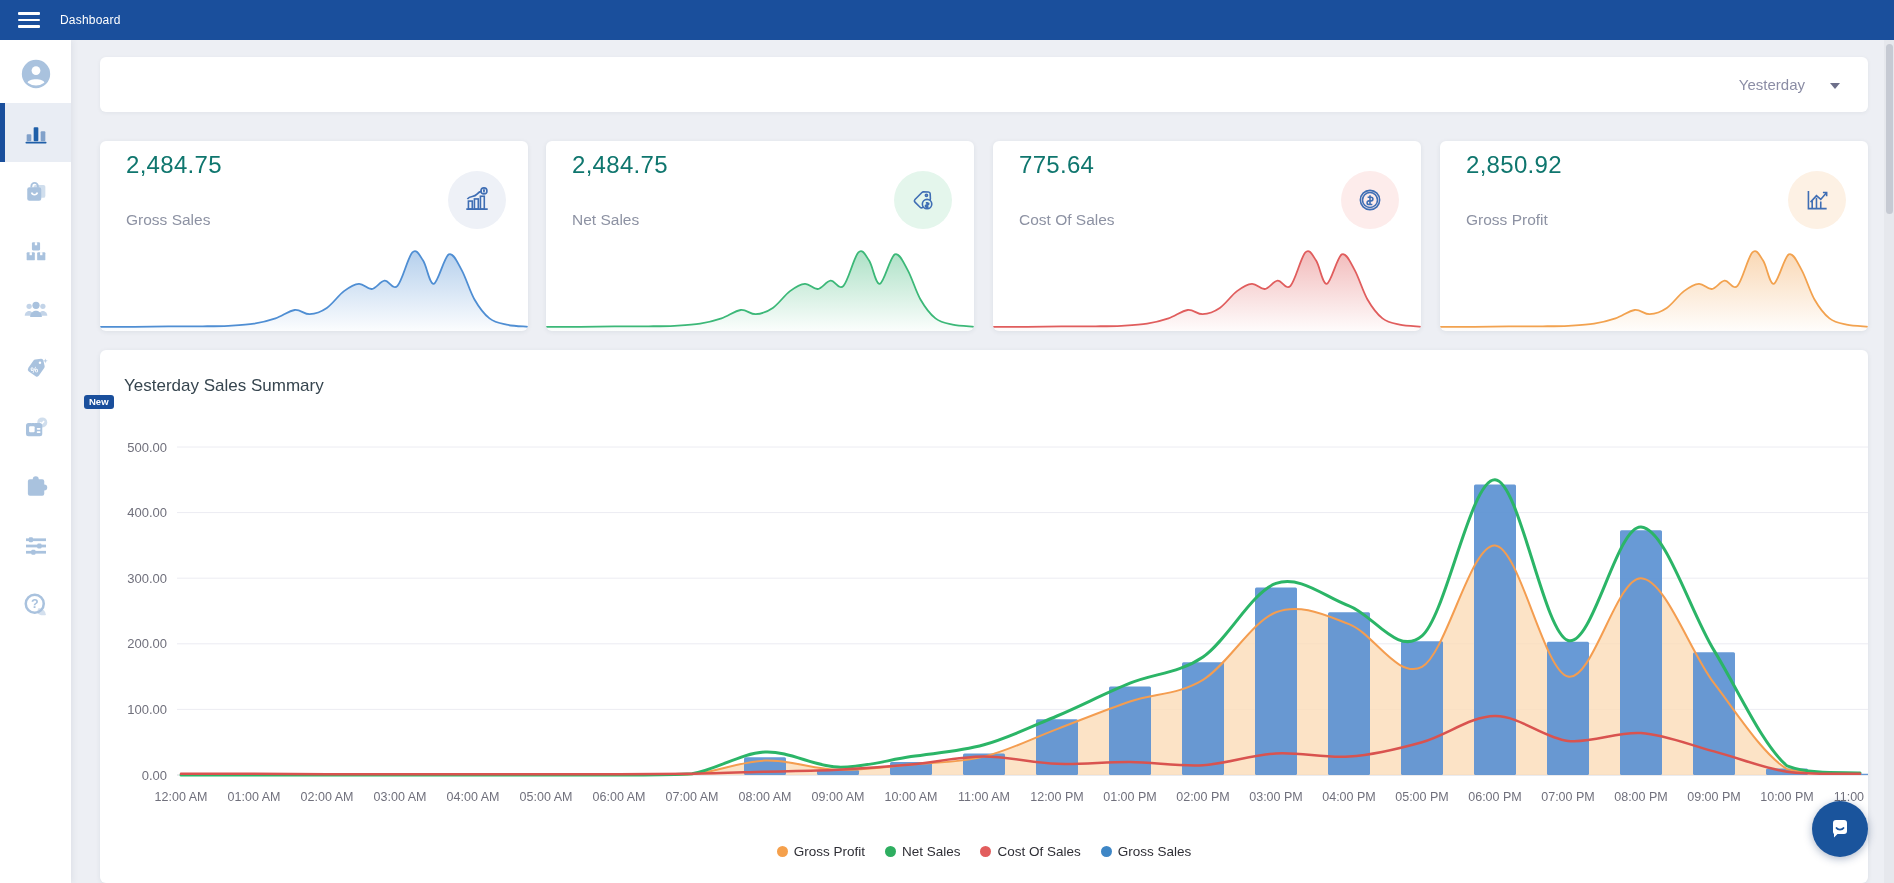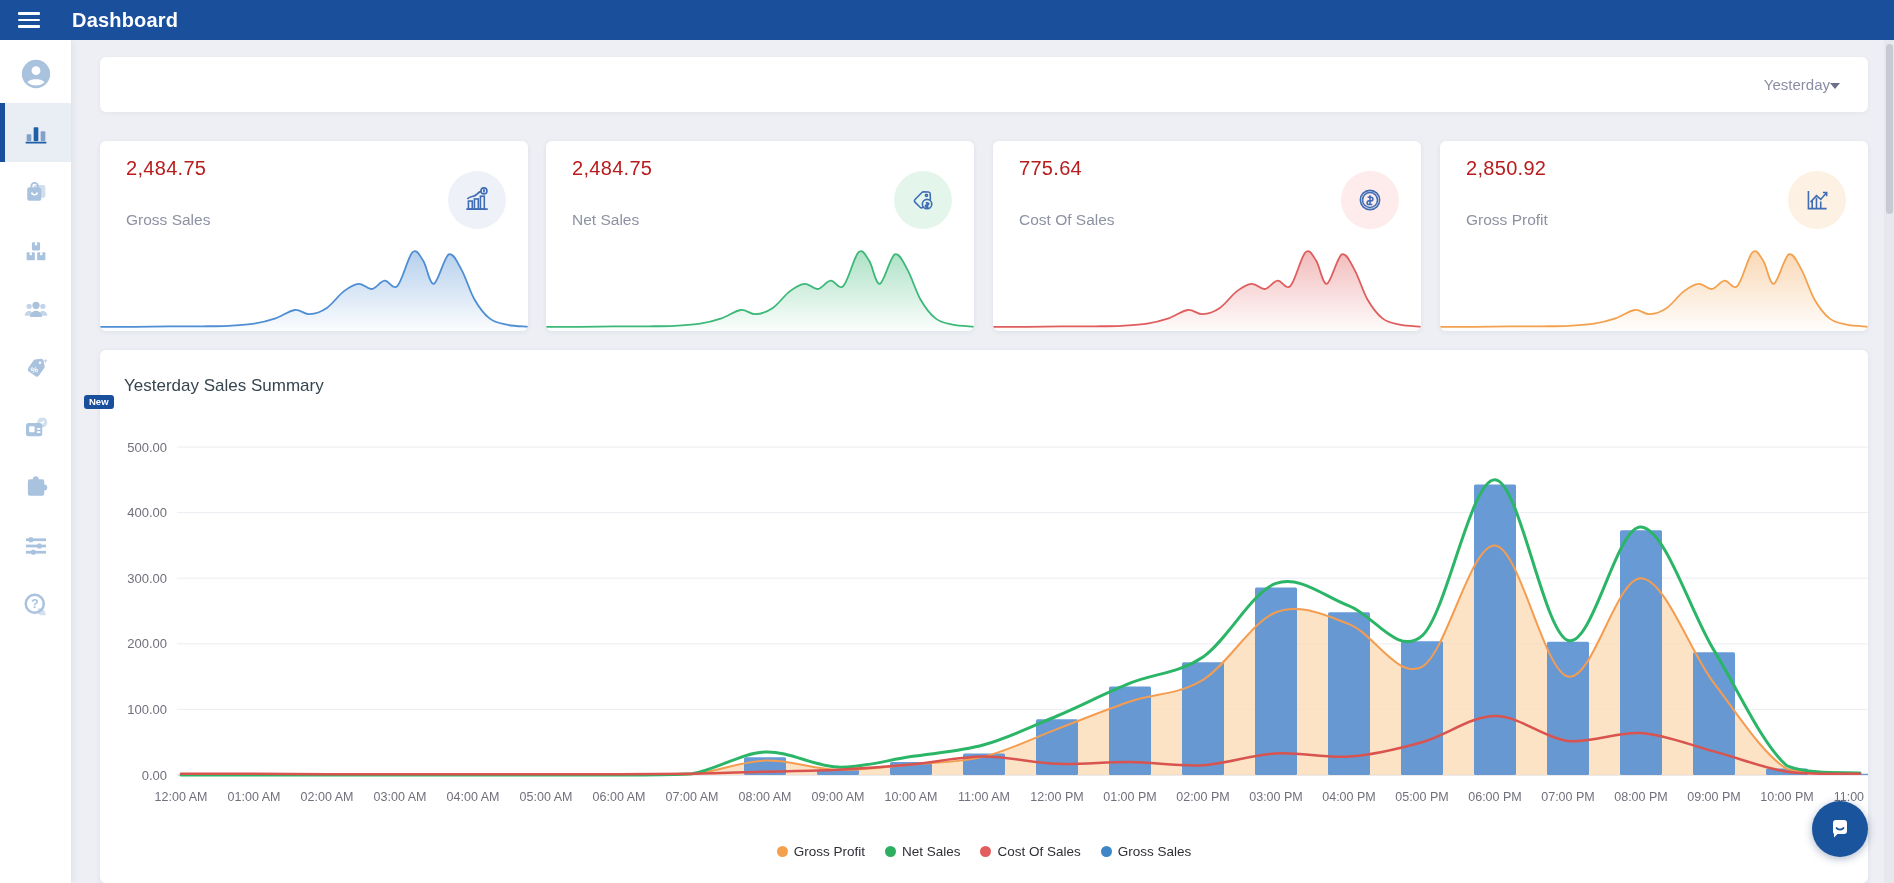--- a/index.html
+++ b/index.html
@@ -3,38 +3,38 @@
 <meta charset="utf-8">
 <style>
   * { margin:0; padding:0; box-sizing:border-box; }
   html,body { width:1894px; height:883px; overflow:hidden; }
   body { font-family:"Liberation Sans","DejaVu Sans",sans-serif; background:#edeff4; position:relative; }
 
   
   .topbar { position:absolute; left:0; top:0; width:1894px; height:40px; background:#1a4f9c; display:flex; align-items:center; z-index:20; }
   .hamburger { width:46px; height:40px; display:flex; flex-direction:column; justify-content:center; align-items:center; gap:4px; cursor:pointer; margin-left:6px; }
   .hamburger span { display:block; width:22px; height:2.6px; background:#fff; border-radius:1px; }
-  .topbar-title { color:#fff; font-size:20px; font-weight:bold; letter-spacing:.2px; margin-left:20px; }
+  .topbar-title { color:#fff; font-size:12px; font-weight:normal; letter-spacing:.2px; margin-left:8px; }
 
   
   .sidebar { position:absolute; left:0; top:40px; bottom:0; width:71px; background:#fff; box-shadow:2px 0 6px rgba(40,60,90,.07); padding-top:4px; z-index:10; }
   .side-item { height:59px; display:flex; align-items:center; justify-content:center; position:relative; cursor:pointer; color:#a9c2de; }
   .side-item.active { background:#e9edf4; color:#2b62a8; }
   .side-item.active::before { content:""; position:absolute; left:0; top:0; bottom:0; width:5px; background:#1a4f9c; }
   .side-item svg { display:block; }
   .new-badge { position:absolute; left:40px; top:355px; background:#1a4f9c; color:#fff; font-size:9.5px; font-weight:bold; padding:2px 5px 2.5px; border-radius:3px; z-index:12; line-height:1;margin-left:44px; }
 
   
   .toolbar-card { position:absolute; left:100px; top:57px; width:1768px; height:55px; background:#fff; border-radius:6px; box-shadow:0 1px 4px rgba(30,45,70,.06); display:flex; align-items:center; justify-content:flex-end; padding-right:28px; }
-  .period { display:flex; align-items:center; gap:0; color:#8b8da5; font-size:15px; cursor:pointer; }
+  .period { display:flex; align-items:center; gap:25px; color:#8b8da5; font-size:15px; cursor:pointer; }
   .caret { width:0; height:0; border-left:5px solid transparent; border-right:5px solid transparent; border-top:6px solid #6d6f8a; margin-top:2px; }
 
   
   .kpi { position:absolute; top:141px; width:428px; height:190px; background:#fff; border-radius:6px; box-shadow:0 1px 5px rgba(30,45,70,.08); overflow:hidden; }
-  .kpi .value { position:absolute; left:26px; top:16px; font-size:20px; color:#b91c1c; letter-spacing:.3px; }
+  .kpi .value { position:absolute; left:26px; top:10px; font-size:24px; color:#0f766e; letter-spacing:.3px; }
   .kpi .label { position:absolute; left:26px; top:70px; font-size:15.5px; color:#8d92a3; }
   .icon-circle { position:absolute; right:22px; top:30px; width:58px; height:58px; border-radius:50%; display:flex; align-items:center; justify-content:center; }
   .kpi svg.spark { position:absolute; left:0; bottom:0; }
 
   
   .chart-card { position:absolute; left:100px; top:350px; width:1768px; height:533px; background:#fff; border-radius:6px; box-shadow:0 1px 5px rgba(30,45,70,.08); }
   .chart-title { position:absolute; left:24px; top:26px; font-size:17px; color:#36454f;text-align:right; }
   .chart-card svg.main { position:absolute; left:0; top:60px; }
   .legend { position:absolute; left:0; top:494px; width:100%; display:flex; justify-content:center; gap:20px; }
   .legend-item { display:flex; align-items:center; gap:6px; cursor:pointer; }

